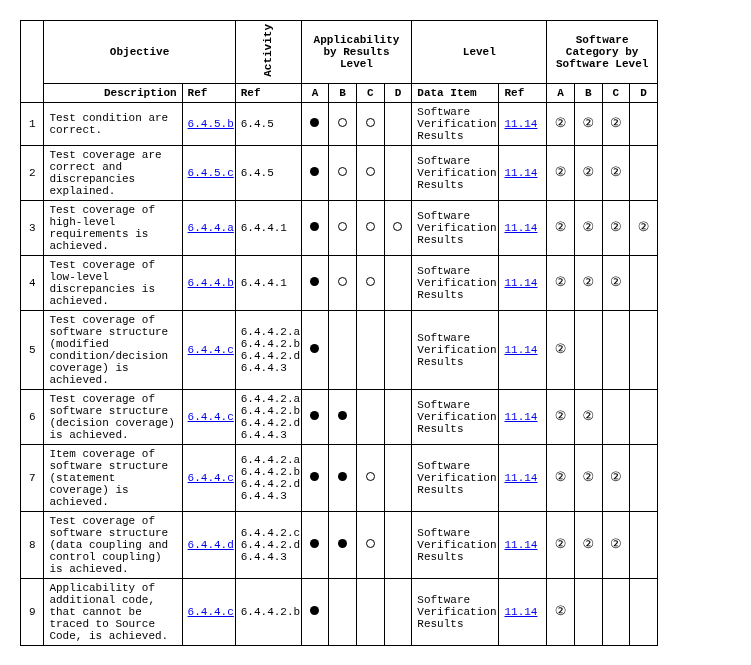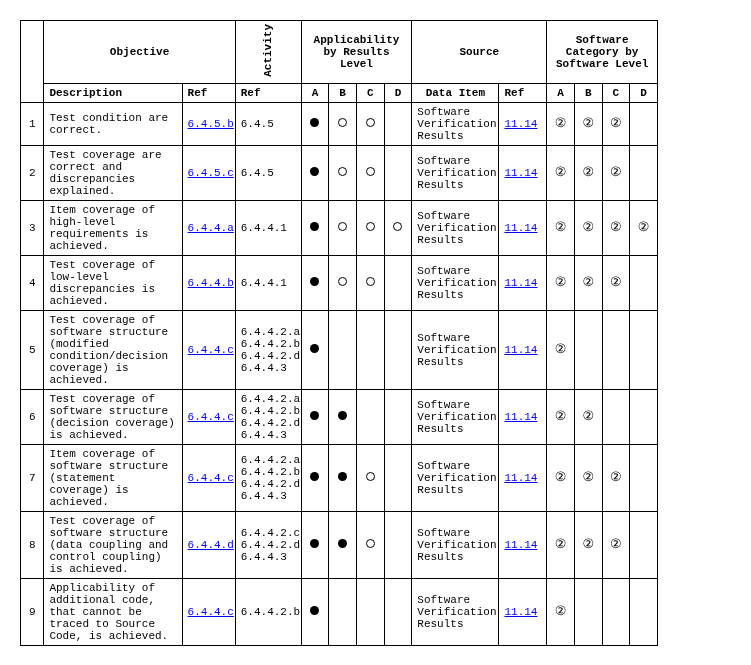--- a/index.html
+++ b/index.html
@@ -89,32 +89,32 @@
       <col class="col-abcd">
       <col class="col-abcd">
       <col class="col-abcd">
   </colgroup>
   <thead>
   <tr>
     <th rowspan="2"></th>
     <th colspan="2">Objective</th>
     <th><span class="vertical-text">Activity</span></th>
     <th colspan="4">Applicability by Results Level</th>
-    <th colspan="2">Source</th>
+    <th colspan="2">Level</th>
     <th colspan="4">Software Category by Software Level</th>
   </tr>
   <tr>
-    <th style="text-align:left">Description</th>
+    <th style="text-align:right">Description</th>
     <th style="text-align:left">Ref</th>
     <th style="text-align:left">Ref</th>
     <th>A</th>
         <th>B</th>
         <th>C</th>
         <th>D</th>
-    <th style="text-align:center">Data Item</th>
+    <th style="text-align:left">Data Item</th>
     <th style="text-align:left">Ref</th>
     <th>A</th>
         <th>B</th>
         <th>C</th>
         <th>D</th>
   </tr>
 </thead>
   <tbody id="table-body">
       <tr>
     <td class="center">1</td>
@@ -143,21 +143,21 @@
     <td class="center"></td>
     <td>Software Verification Results</td>
     <td><span class="ref-link">11.14</span></td>
     <td class="center circled">②</td>
     <td class="center circled">②</td>
     <td class="center circled">②</td>
     <td class="center circled"></td>
   </tr>
       <tr>
     <td class="center">3</td>
-    <td>Item coverage of high-level requirements is achieved.</td>
+    <td>Test coverage of high-level requirements is achieved.</td>
     <td><span class="ref-link">6.4.4.a</span></td>
     <td>6.4.4.1</td>
     <td class="center"><span class="dot-filled"></span></td>
     <td class="center"><span class="dot-open"></span></td>
     <td class="center"><span class="dot-open"></span></td>
     <td class="center"><span class="dot-open"></span></td>
     <td>Software Verification Results</td>
     <td><span class="ref-link">11.14</span></td>
     <td class="center circled">②</td>
     <td class="center circled">②</td>

